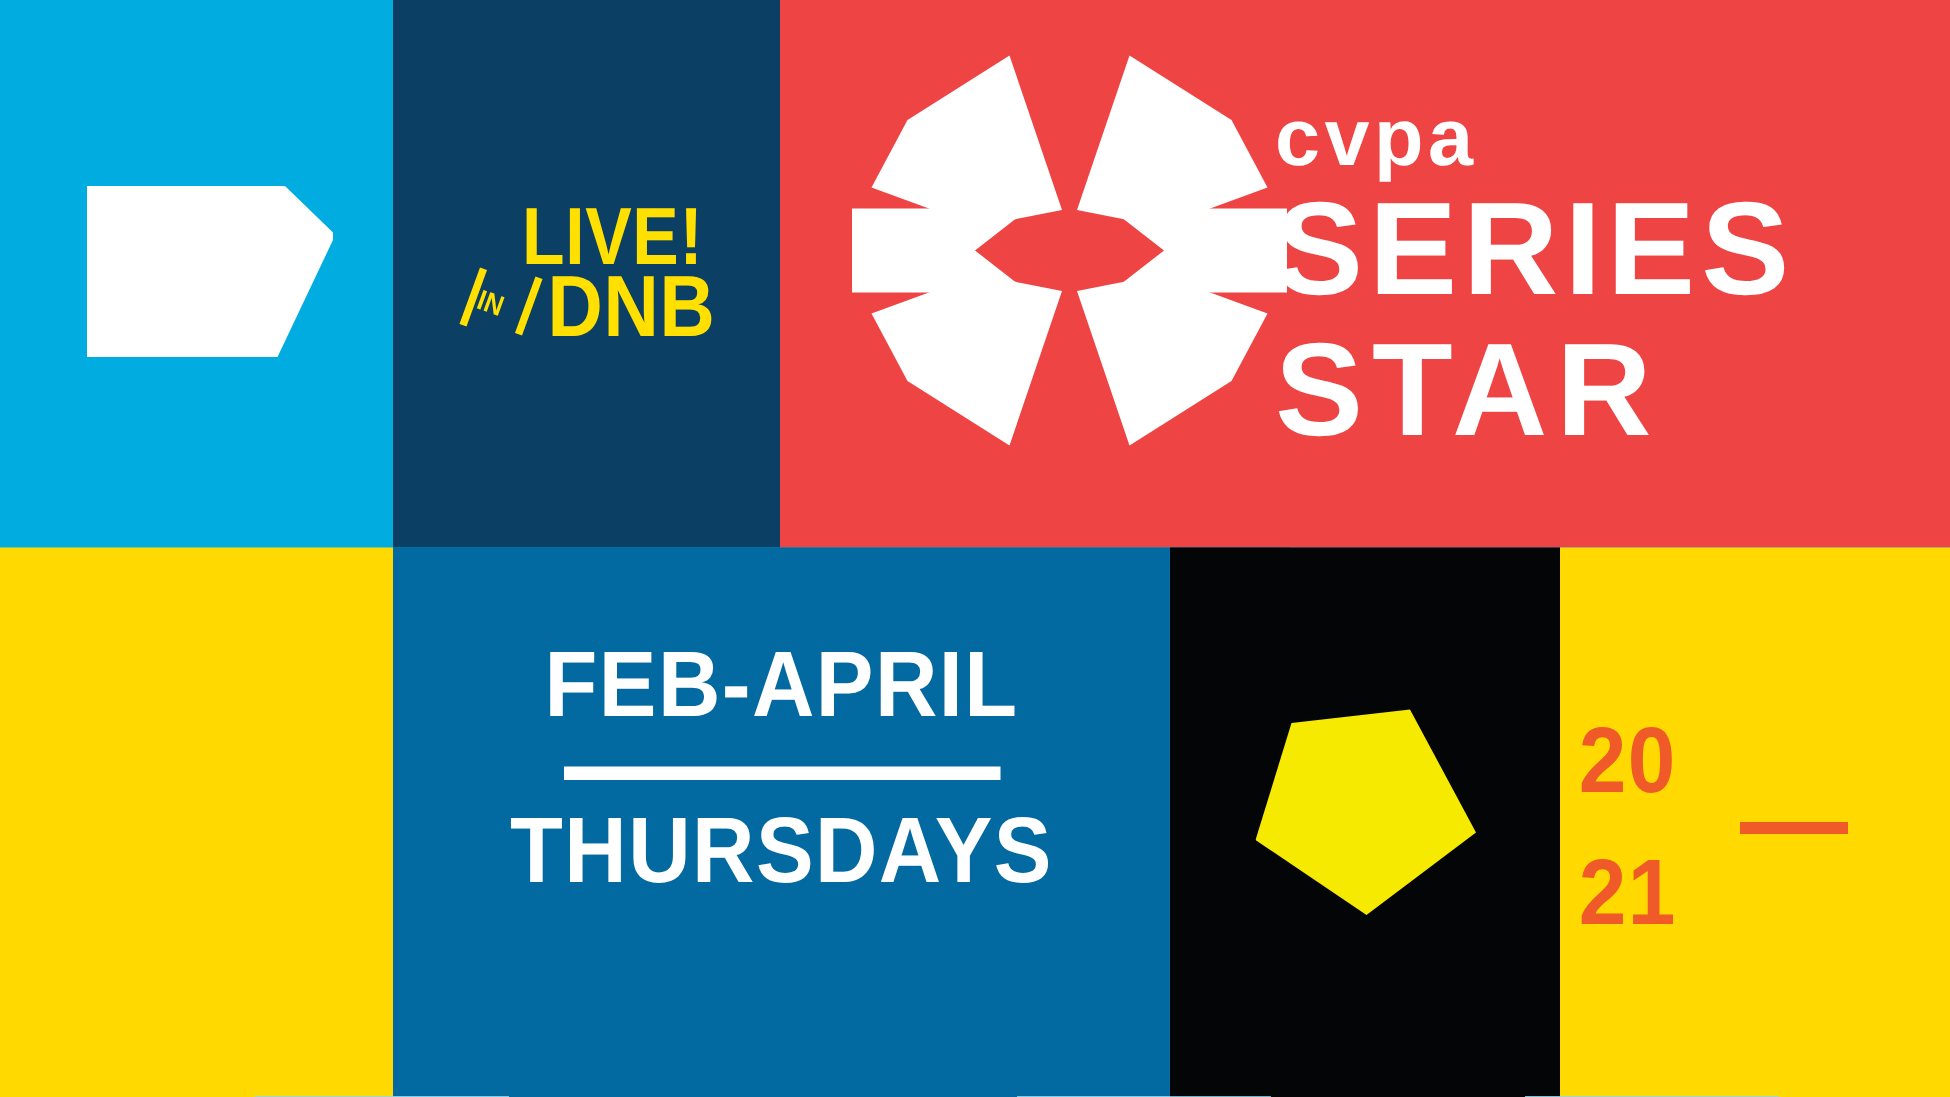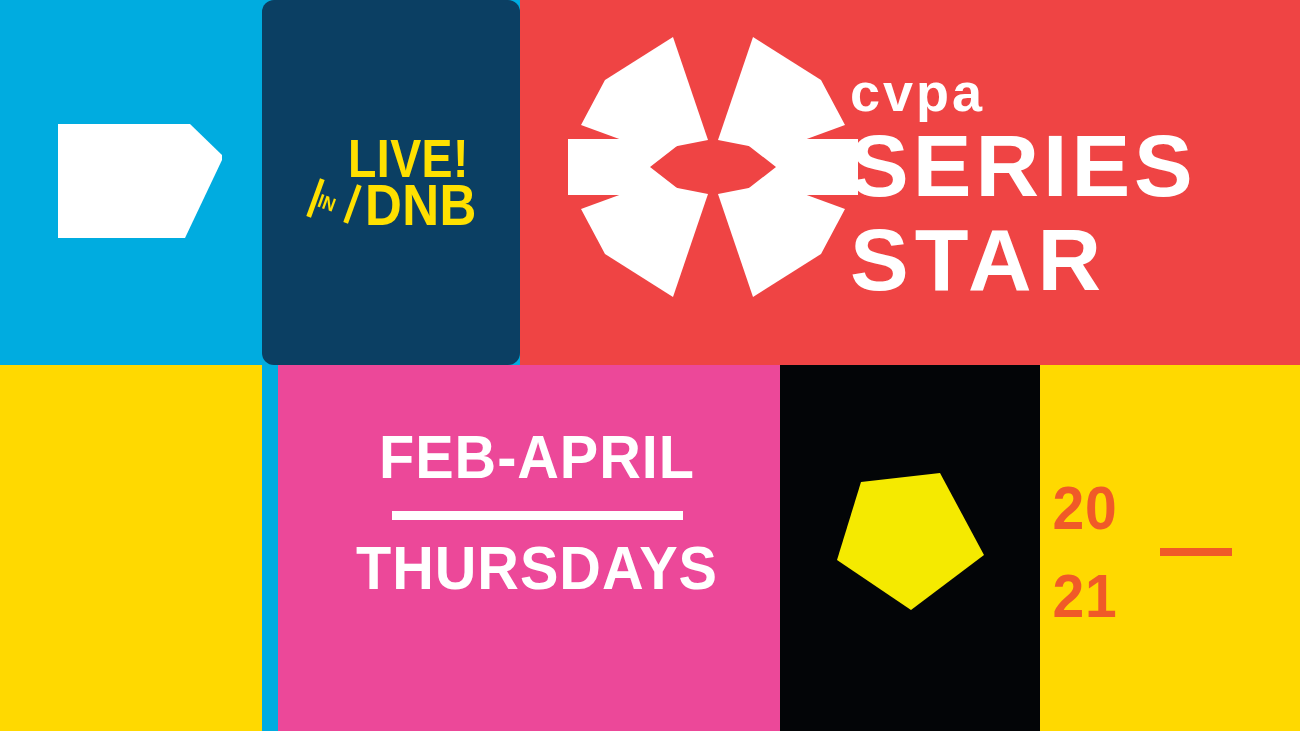--- a/index.html
+++ b/index.html
@@ -21,26 +21,26 @@
   }
 
   
   .panel {
     position: absolute;
     overflow: hidden;
   }
 
   
   #panel-arrow   { left: 0;    top: 0;   width: 262px; height: 365px; background: #00ace0; }
-  #panel-live    { left: 262px;top: 0;   width: 258px; height: 365px; background: #0b3f63; border-radius: 12px; }
+  #panel-live    { left: 262px;top: 0;   width: 258px; height: 365px; background: #0b3f63; }
   #panel-brand   { left: 520px;top: 0;   width: 920px; height: 365px; background: #ef4444; }
 
   
   #panel-grid    { left: 0;    top: 365px; width: 262px; height: 366px; background: #ffd900; }
-  #panel-dates   { left: 262px;top: 365px; width: 598px; height: 366px; background: #ec4899; margin-left: 16px; }
+  #panel-dates   { left: 262px;top: 365px; width: 598px; height: 366px; background: #0369a1; }
   #panel-pentagon{ left: 780px;top: 365px; width: 260px; height: 366px; background: #030507; }
   #panel-year    { left: 1040px;top:365px; width: 260px; height: 366px; background: #ffd900; }
 
   
   #arrow-shape {
     position: absolute;
     left: 58px;
     top: 124px;
     width: 164px;
     height: 114px;

